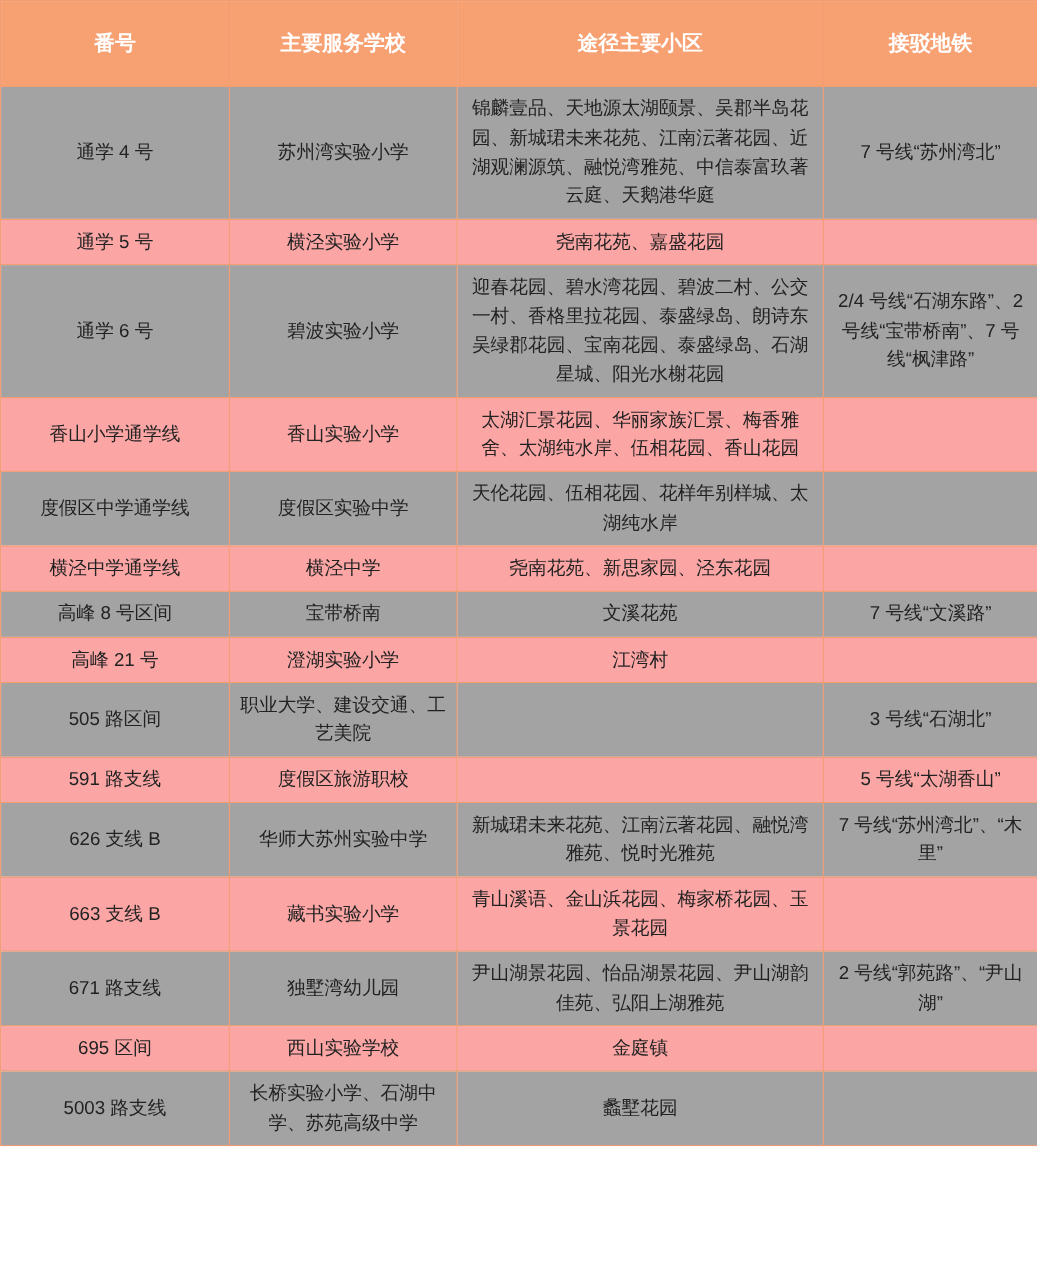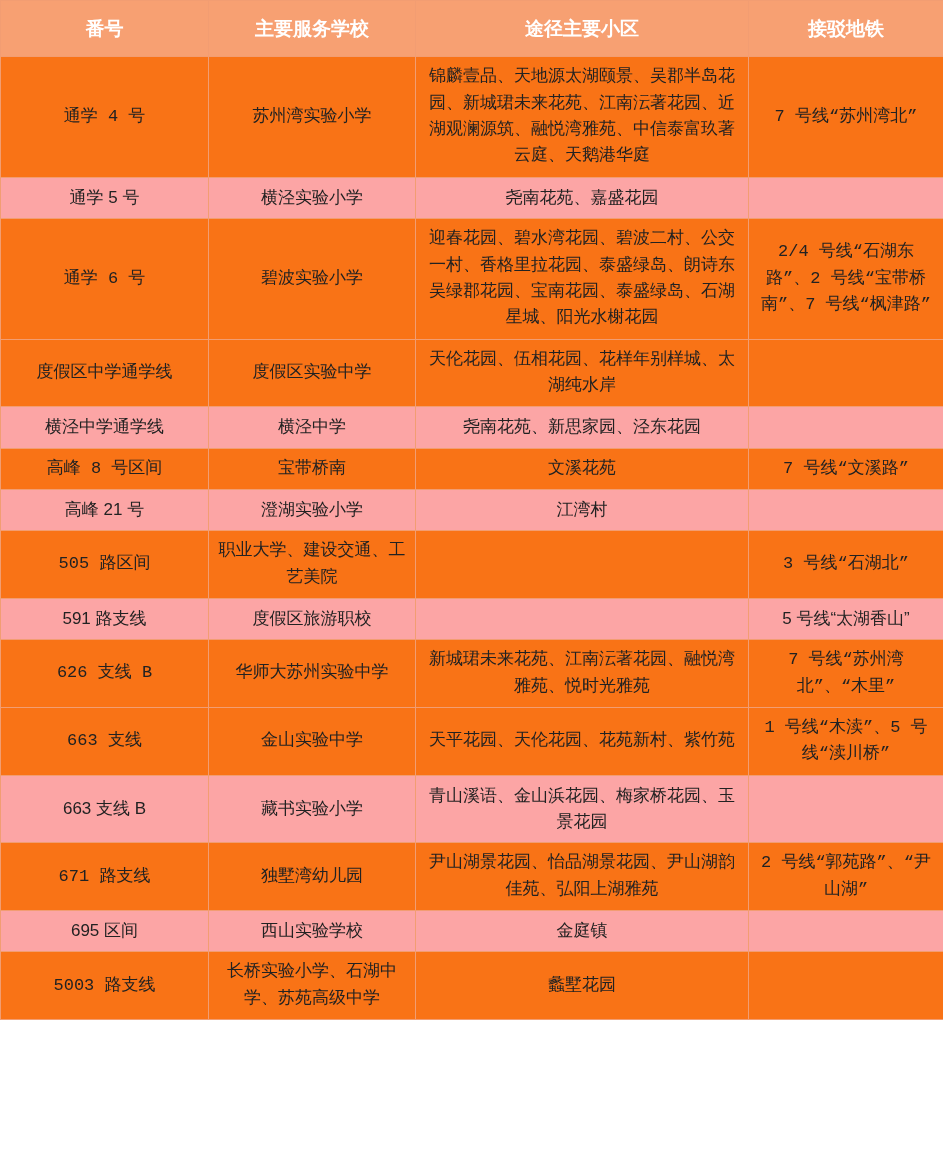--- a/index.html
+++ b/index.html
@@ -36,26 +36,25 @@
     font-size: 17px;
     line-height: 1.55;
     color: #222222;
     word-break: break-all;
   }
   table.bus-table thead th {
     background: #f7a072;
     color: #ffffff;
     font-weight: bold;
     font-size: 19px;
-    padding: 13px 8px;
+    padding: 24px 8px;
     border: 1px solid #f29d72;
   }
   table.bus-table tbody tr.row-even td {
-    background: #f97316;
-    font-family: Liberation Mono, monospace;
+    background: #a3a3a3;
   }
   table.bus-table tbody tr.row-odd td {
     background: #fca5a5;
   }
   td.cell-empty { color: transparent; }
 </style>
 </head>
 <body>
 
 <div class="table-wrap">
@@ -86,20 +85,26 @@
           <td>横泾实验小学</td>
           <td>尧南花苑、嘉盛花园</td>
           <td class="cell-empty"></td>
         </tr>
         <tr class="row-even">
           <td>通学 6 号</td>
           <td>碧波实验小学</td>
           <td>迎春花园、碧水湾花园、碧波二村、公交一村、香格里拉花园、泰盛绿岛、朗诗东吴绿郡花园、宝南花园、泰盛绿岛、石湖星城、阳光水榭花园</td>
           <td>2/4 号线“石湖东路”、2 号线“宝带桥南”、7 号线“枫津路”</td>
         </tr>
+        <tr class="row-odd">
+          <td>香山小学通学线</td>
+          <td>香山实验小学</td>
+          <td>太湖汇景花园、华丽家族汇景、梅香雅舍、太湖纯水岸、伍相花园、香山花园</td>
+          <td class="cell-empty"></td>
+        </tr>
         <tr class="row-even">
           <td>度假区中学通学线</td>
           <td>度假区实验中学</td>
           <td>天伦花园、伍相花园、花样年别样城、太湖纯水岸</td>
           <td class="cell-empty"></td>
         </tr>
         <tr class="row-odd">
           <td>横泾中学通学线</td>
           <td>横泾中学</td>
           <td>尧南花苑、新思家园、泾东花园</td>
@@ -128,26 +133,20 @@
           <td>度假区旅游职校</td>
           <td class="cell-empty"></td>
           <td>5 号线“太湖香山”</td>
         </tr>
         <tr class="row-even">
           <td>626 支线 B</td>
           <td>华师大苏州实验中学</td>
           <td>新城珺未来花苑、江南沄著花园、融悦湾雅苑、悦时光雅苑</td>
           <td>7 号线“苏州湾北”、“木里”</td>
         </tr>
-        <tr class="row-even">
-          <td>663 支线</td>
-          <td>金山实验中学</td>
-          <td>天平花园、天伦花园、花苑新村、紫竹苑</td>
-          <td>1 号线“木渎”、5 号线“渎川桥”</td>
-        </tr>
         <tr class="row-odd">
           <td>663 支线 B</td>
           <td>藏书实验小学</td>
           <td>青山溪语、金山浜花园、梅家桥花园、玉景花园</td>
           <td class="cell-empty"></td>
         </tr>
         <tr class="row-even">
           <td>671 路支线</td>
           <td>独墅湾幼儿园</td>
           <td>尹山湖景花园、怡品湖景花园、尹山湖韵佳苑、弘阳上湖雅苑</td>

